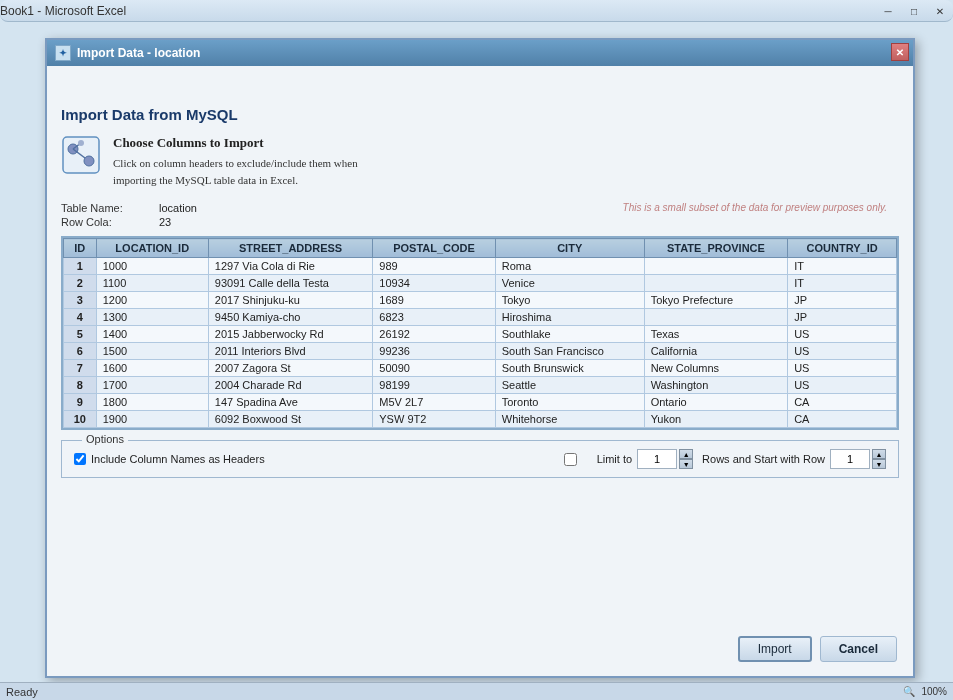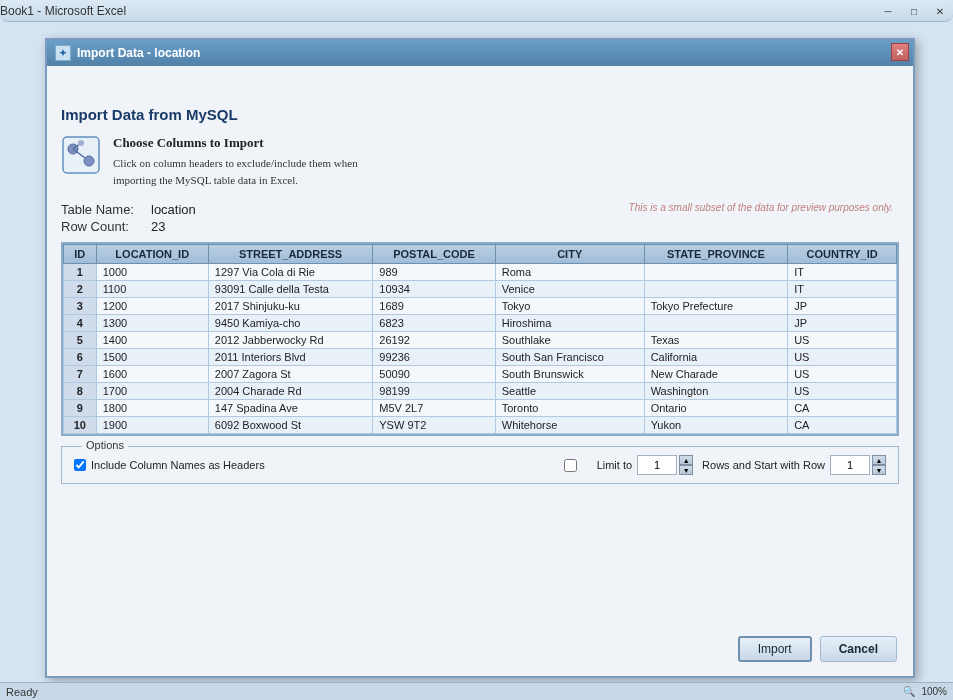--- a/index.html
+++ b/index.html
@@ -144,36 +144,37 @@
       position: relative;
     }
 
     .table-info-left {
       flex: 0 0 auto;
     }
 
     .info-row {
       display: flex;
       margin-bottom: 2px;
-      font-size: 13px;
+      font-size: 11px;
+      gap: 8px;
     }
 
     .info-label {
       width: 90px;
       color: #333;
       font-weight: normal;
     }
 
     .info-value {
       color: #222;
     }
 
     .preview-note {
       position: absolute;
-      right: 6px;
+      right: 12px;
       top: 0;
       color: #c08080;
       font-size: 10px;
       font-style: italic;
     }
 
     
     .data-table-container {
       border: 2px solid #8aacca;
       margin-bottom: 10px;
@@ -403,21 +404,21 @@
       </div>
     </div>
 
     <div class="table-info">
       <div class="table-info-left">
         <div class="info-row">
           <span class="info-label">Table Name:</span>
           <span class="info-value">location</span>
         </div>
         <div class="info-row">
-          <span class="info-label">Row Count:</span>
+          <span class="info-label">Row Cola:</span>
           <span class="info-value">23</span>
         </div>
       </div>
       <div class="preview-note">This is a small subset of the data for preview purposes only.</div>
     </div>
 
     <div class="data-table-container">
       <table class="data-table">
         <thead>
           <tr>
@@ -463,42 +464,42 @@
               <td>1300</td>
               <td>9450 Kamiya-cho</td>
               <td>6823</td>
               <td>Hiroshima</td>
               <td></td>
               <td>JP</td>
             </tr>
             <tr>
               <td>5</td>
               <td>1400</td>
-              <td>2012 Jabberwocky Rd</td>
+              <td>2015 Jabberwocky Rd</td>
               <td>26192</td>
               <td>Southlake</td>
               <td>Texas</td>
               <td>US</td>
             </tr>
             <tr>
               <td>6</td>
               <td>1500</td>
               <td>2011 Interiors Blvd</td>
               <td>99236</td>
               <td>South San Francisco</td>
               <td>California</td>
               <td>US</td>
             </tr>
             <tr>
               <td>7</td>
               <td>1600</td>
               <td>2007 Zagora St</td>
               <td>50090</td>
               <td>South Brunswick</td>
-              <td>New Charade</td>
+              <td>New Columns</td>
               <td>US</td>
             </tr>
             <tr>
               <td>8</td>
               <td>1700</td>
               <td>2004 Charade Rd</td>
               <td>98199</td>
               <td>Seattle</td>
               <td>Washington</td>
               <td>US</td>

